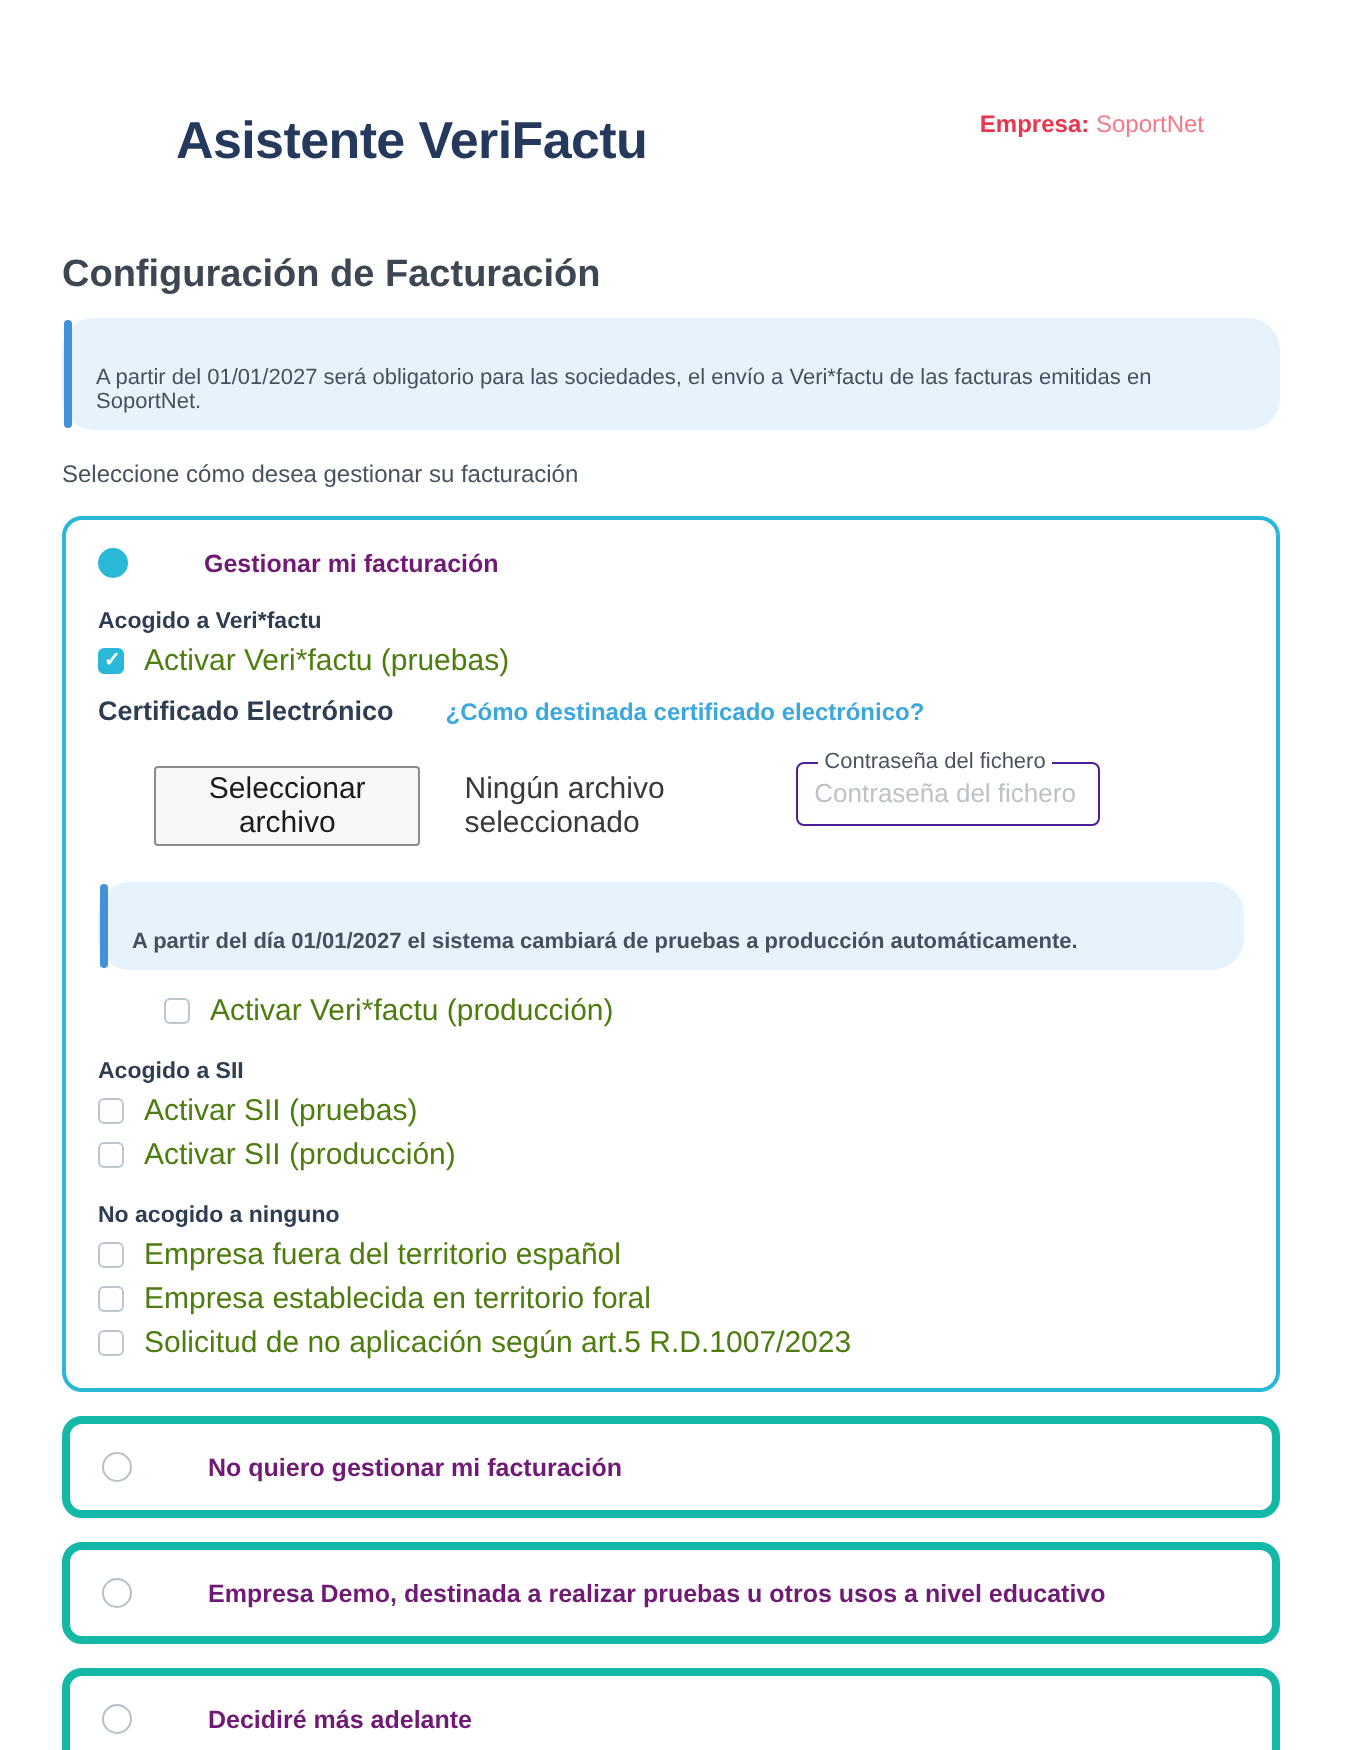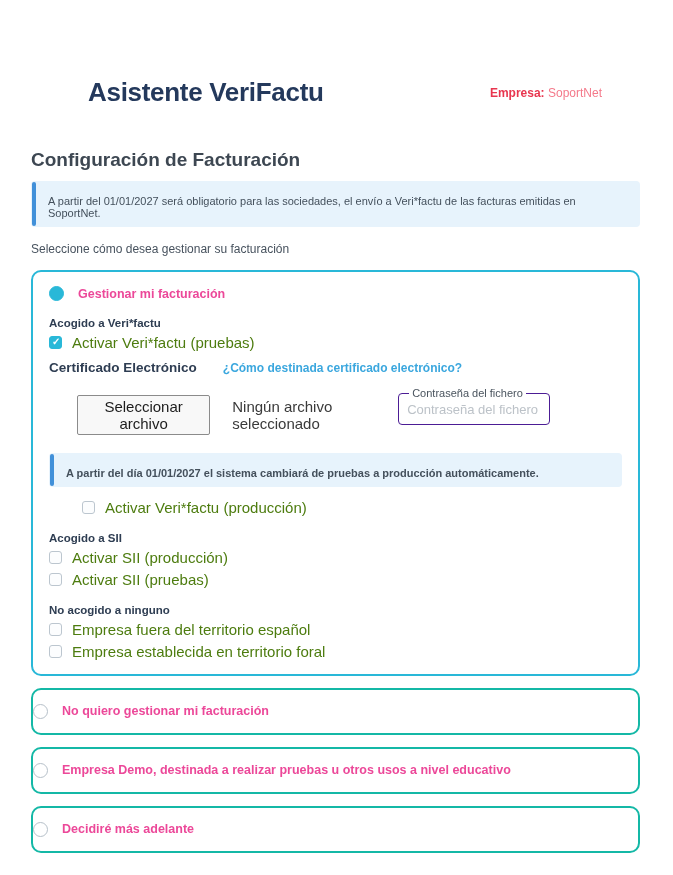--- a/index.html
+++ b/index.html
@@ -1,44 +1,44 @@
 <!DOCTYPE html>
 <html><head>
 <meta charset="utf-8">
 <style>
   * { margin:0; padding:0; box-sizing:border-box; }
   html,body { width:673px; height:875px; background:#fff; overflow:hidden;
               font-family:"Liberation Sans", sans-serif; color:#2e3d52; }
   .page { padding:0 33px 0 31px; }
 
   
-  .header { margin-top:77px; display:flex; align-items:center; justify-content:space-between; }
+  .header { margin-top:55px; display:flex; align-items:flex-start; justify-content:space-between; }
   .title { margin-left:57px; font-size:26px; font-weight:bold; color:#24395c; letter-spacing:-0.3px; }
   .empresa { margin-right:38px; font-size:12px; font-weight:bold; }
   .empresa .lbl { color:#e8364f; }
   .empresa .val { color:#f4798a; font-weight:normal; }
 
   
   .section-title { margin-top:41px; font-size:19px; font-weight:600; color:#3d4752; }
 
-  .banner { position:relative; margin-top:10px; background:#e7f3fc; border-radius:4px;
-            padding:14px 12px 8px 17px; font-size:11px; color:#44505c; }
+  .banner { position:relative; margin-top:10px; background:#e7f3fc; border-radius:16px;
+            padding:24px 12px 8px 17px; font-size:11px; color:#44505c; }
   .banner::before { content:""; position:absolute; left:1px; top:1px; bottom:1px; width:4px;
             background:#4190d9; border-radius:3px; }
 
   .prompt { margin-top:15px; font-size:12px; color:#47525e; }
 
   
   .main-card { margin-top:14px; border:2px solid #29b8d8; border-radius:10px; padding:14px 16px; }
 
   .radio-row { display:flex; align-items:center; gap:14px; }
   .radio { width:15px; height:15px; flex:0 0 15px; border-radius:50%;
            border:1px solid #b6c0c9; background:#fff; cursor:pointer; }
   .radio.selected { background:#29b8d8; border-color:#29b8d8; }
-  .opt-label { font-size:12.5px; font-weight:bold; color:#ec4899; cursor:pointer; }
+  .opt-label { font-size:12.5px; font-weight:bold; color:#701a75; cursor:pointer;margin-left:24px; }
 
   .group-label { margin-top:16px; font-size:11.5px; font-weight:bold; color:#2e3d52; }
 
   .check-row { margin-top:5px; display:flex; align-items:center; gap:10px; }
   .checkbox { width:13px; height:13px; flex:0 0 13px; border:1px solid #bcc6cf; border-radius:3px;
               background:#fcfdfe; position:relative; cursor:pointer; }
   .checkbox.checked { background:#29b8d8; border-color:#29b8d8; }
   .checkbox.checked::after { content:"\2713"; position:absolute; left:2px; top:-1px;
               color:#fff; font-size:10px; font-weight:bold; }
   .check-label { font-size:15px; color:#4d7c0f; cursor:pointer; }
@@ -58,22 +58,22 @@
                   padding:1px 8px 6px; margin-right:72px; }
   .pwd-fieldset legend { font-size:11px; color:#4a545e; padding:0 3px; margin-left:2px; }
   .pwd-input { border:none; outline:none; width:100%; font-size:13px; color:#333;
                font-family:"Liberation Sans", sans-serif; background:transparent; }
   .pwd-input::placeholder { color:#bcc2c8; }
 
   .inner-banner { margin-top:18px;font-weight:bold; }
   .mt12 { margin-top:12px;padding-left:33px; }
 
   
-  .option-card { margin-top:12px; border:2px solid #14b8a6; border-radius:10px;
-                 padding:14px 0; display:flex; gap:14px; cursor:pointer; }
+  .option-card { margin-top:12px; border:4px solid #14b8a6; border-radius:10px;
+                 padding:14px 16px; display:flex; align-items:center; gap:14px; cursor:pointer; }
 
   
   .btn-wrap { text-align:center; margin-top:30px; }
   .save-btn { font-family:"Liberation Sans", sans-serif; background:#317bd4; color:#fff;
               border:none; border-radius:5px; font-size:14px; font-weight:bold;
               padding:10px 29px; cursor:pointer; }
 </style>
 </head>
 <body>
 
@@ -131,40 +131,44 @@
 
     <div class="check-row mt12">
       <span class="checkbox"></span>
       <span class="check-label">Activar Veri*factu (producción)</span>
     </div>
 
     <div class="group-label">Acogido a SII</div>
 
     <div class="check-row">
       <span class="checkbox"></span>
-      <span class="check-label">Activar SII (producción)</span>
+      <span class="check-label">Activar SII (pruebas)</span>
     </div>
 
     <div class="check-row">
       <span class="checkbox"></span>
-      <span class="check-label">Activar SII (pruebas)</span>
+      <span class="check-label">Activar SII (producción)</span>
     </div>
 
     <div class="group-label">No acogido a ninguno</div>
 
     <div class="check-row">
       <span class="checkbox"></span>
       <span class="check-label">Empresa fuera del territorio español</span>
     </div>
 
     <div class="check-row">
       <span class="checkbox"></span>
       <span class="check-label">Empresa establecida en territorio foral</span>
     </div>
 
+    <div class="check-row">
+      <span class="checkbox"></span>
+      <span class="check-label">Solicitud de no aplicación según art.5 R.D.1007/2023</span>
+    </div>
 
   </div>
 
   <div class="option-card">
     <span class="radio"></span>
     <span class="opt-label">No quiero gestionar mi facturación</span>
   </div>
 
   <div class="option-card">
     <span class="radio"></span>

